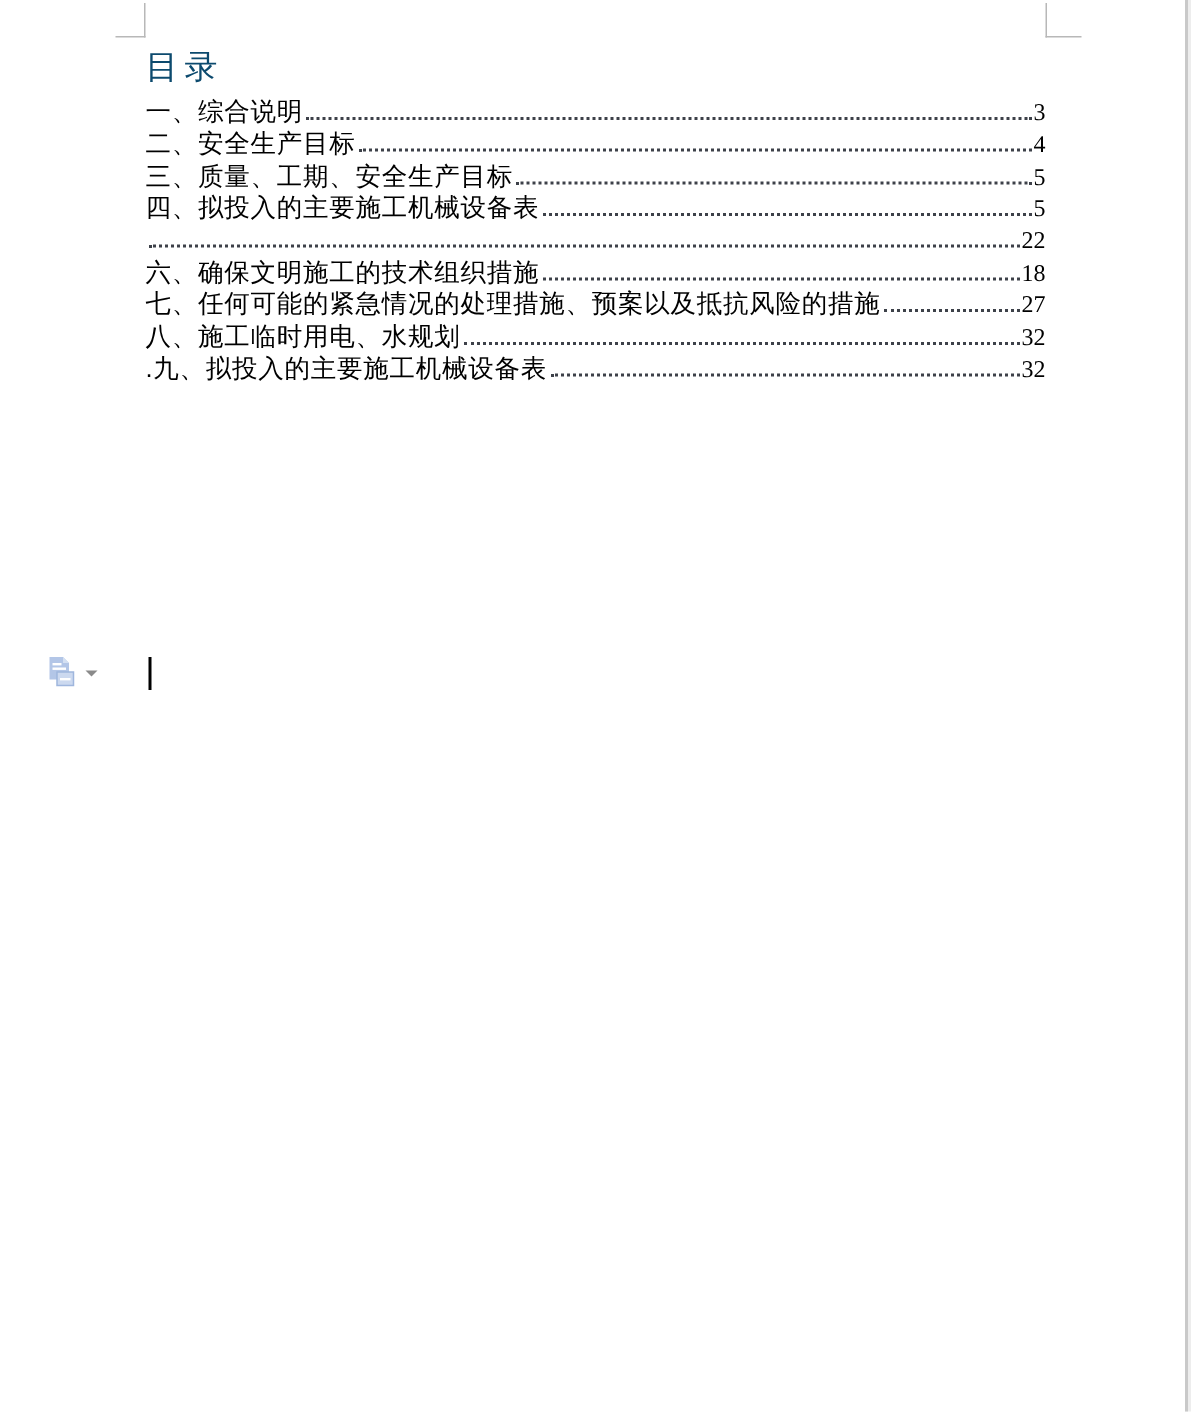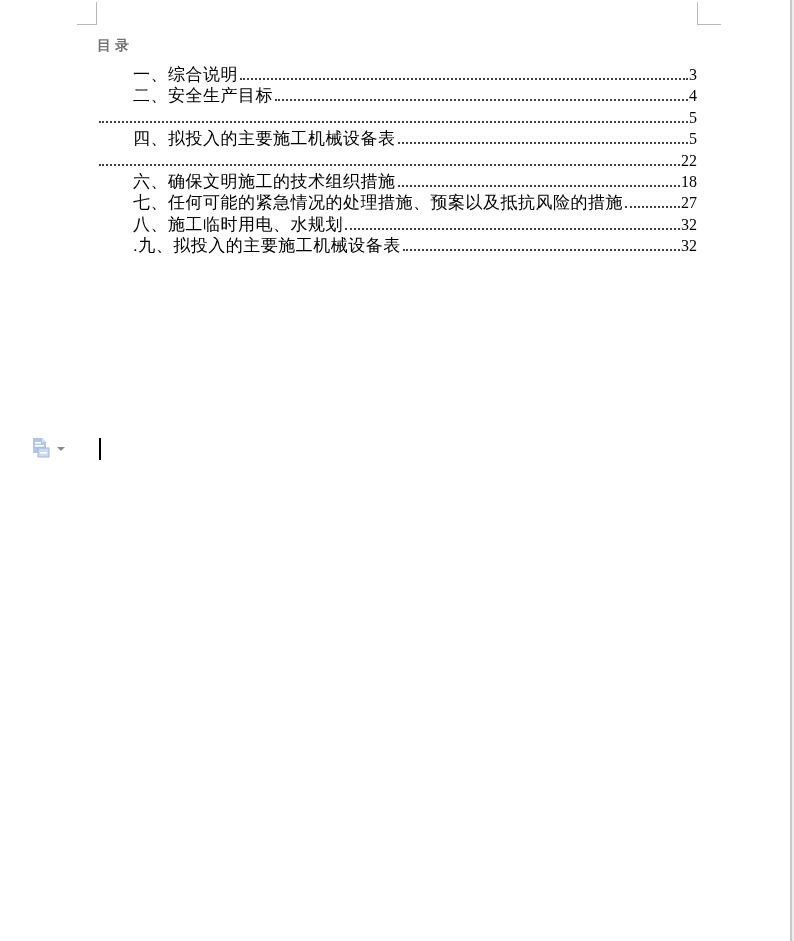--- a/index.html
+++ b/index.html
@@ -30,39 +30,39 @@
   .crop-topright {
     left: 697px; top: 2px; width: 24px; height: 23px;
     border-left: 1px solid #b8b8b8;
     border-bottom: 1px solid #b8b8b8;
   }
 
   
   .content { position: absolute; left: 97px; top: 33px; width: 600px; }
 
   .doc-title {
-    font-size: 14px;
-    font-weight: bold;
-    color: #737373;
+    font-size: 22px;
+    font-weight: normal;
+    color: #0c4a6e;
     letter-spacing: 4px;
     line-height: 24px;
     margin-bottom: 7px;
   }
 
   .toc { width: 600px; }
   .toc-row {
     display: flex;
     align-items: baseline;
     height: 21.4px;
     font-size: 17px;
     line-height: 21.4px;
     color: #000;
     cursor: pointer;
   }
-  .toc-label { white-space: nowrap; letter-spacing: 0.5px; margin-left: 36px; }
+  .toc-label { white-space: nowrap; letter-spacing: 0.5px; }
   .toc-leader {
     flex: 1 1 auto;
     border-bottom: 2px dotted #3d4149;
     margin: 0 1px 3px 2px;
     min-width: 8px;
   }
   .toc-page {
     font-family: "Liberation Serif", serif;
     font-size: 16px;
     white-space: nowrap;
@@ -106,20 +106,21 @@
       <span class="toc-label">一、综合说明</span>
       <span class="toc-leader"></span>
       <span class="toc-page">3</span>
     </div>
     <div class="toc-row">
       <span class="toc-label">二、安全生产目标</span>
       <span class="toc-leader"></span>
       <span class="toc-page">4</span>
     </div>
     <div class="toc-row">
+      <span class="toc-label">三、质量、工期、安全生产目标</span>
       <span class="toc-leader"></span>
       <span class="toc-page">5</span>
     </div>
     <div class="toc-row">
       <span class="toc-label">四、拟投入的主要施工机械设备表</span>
       <span class="toc-leader"></span>
       <span class="toc-page">5</span>
     </div>
     <div class="toc-row">
       <span class="toc-leader"></span>

